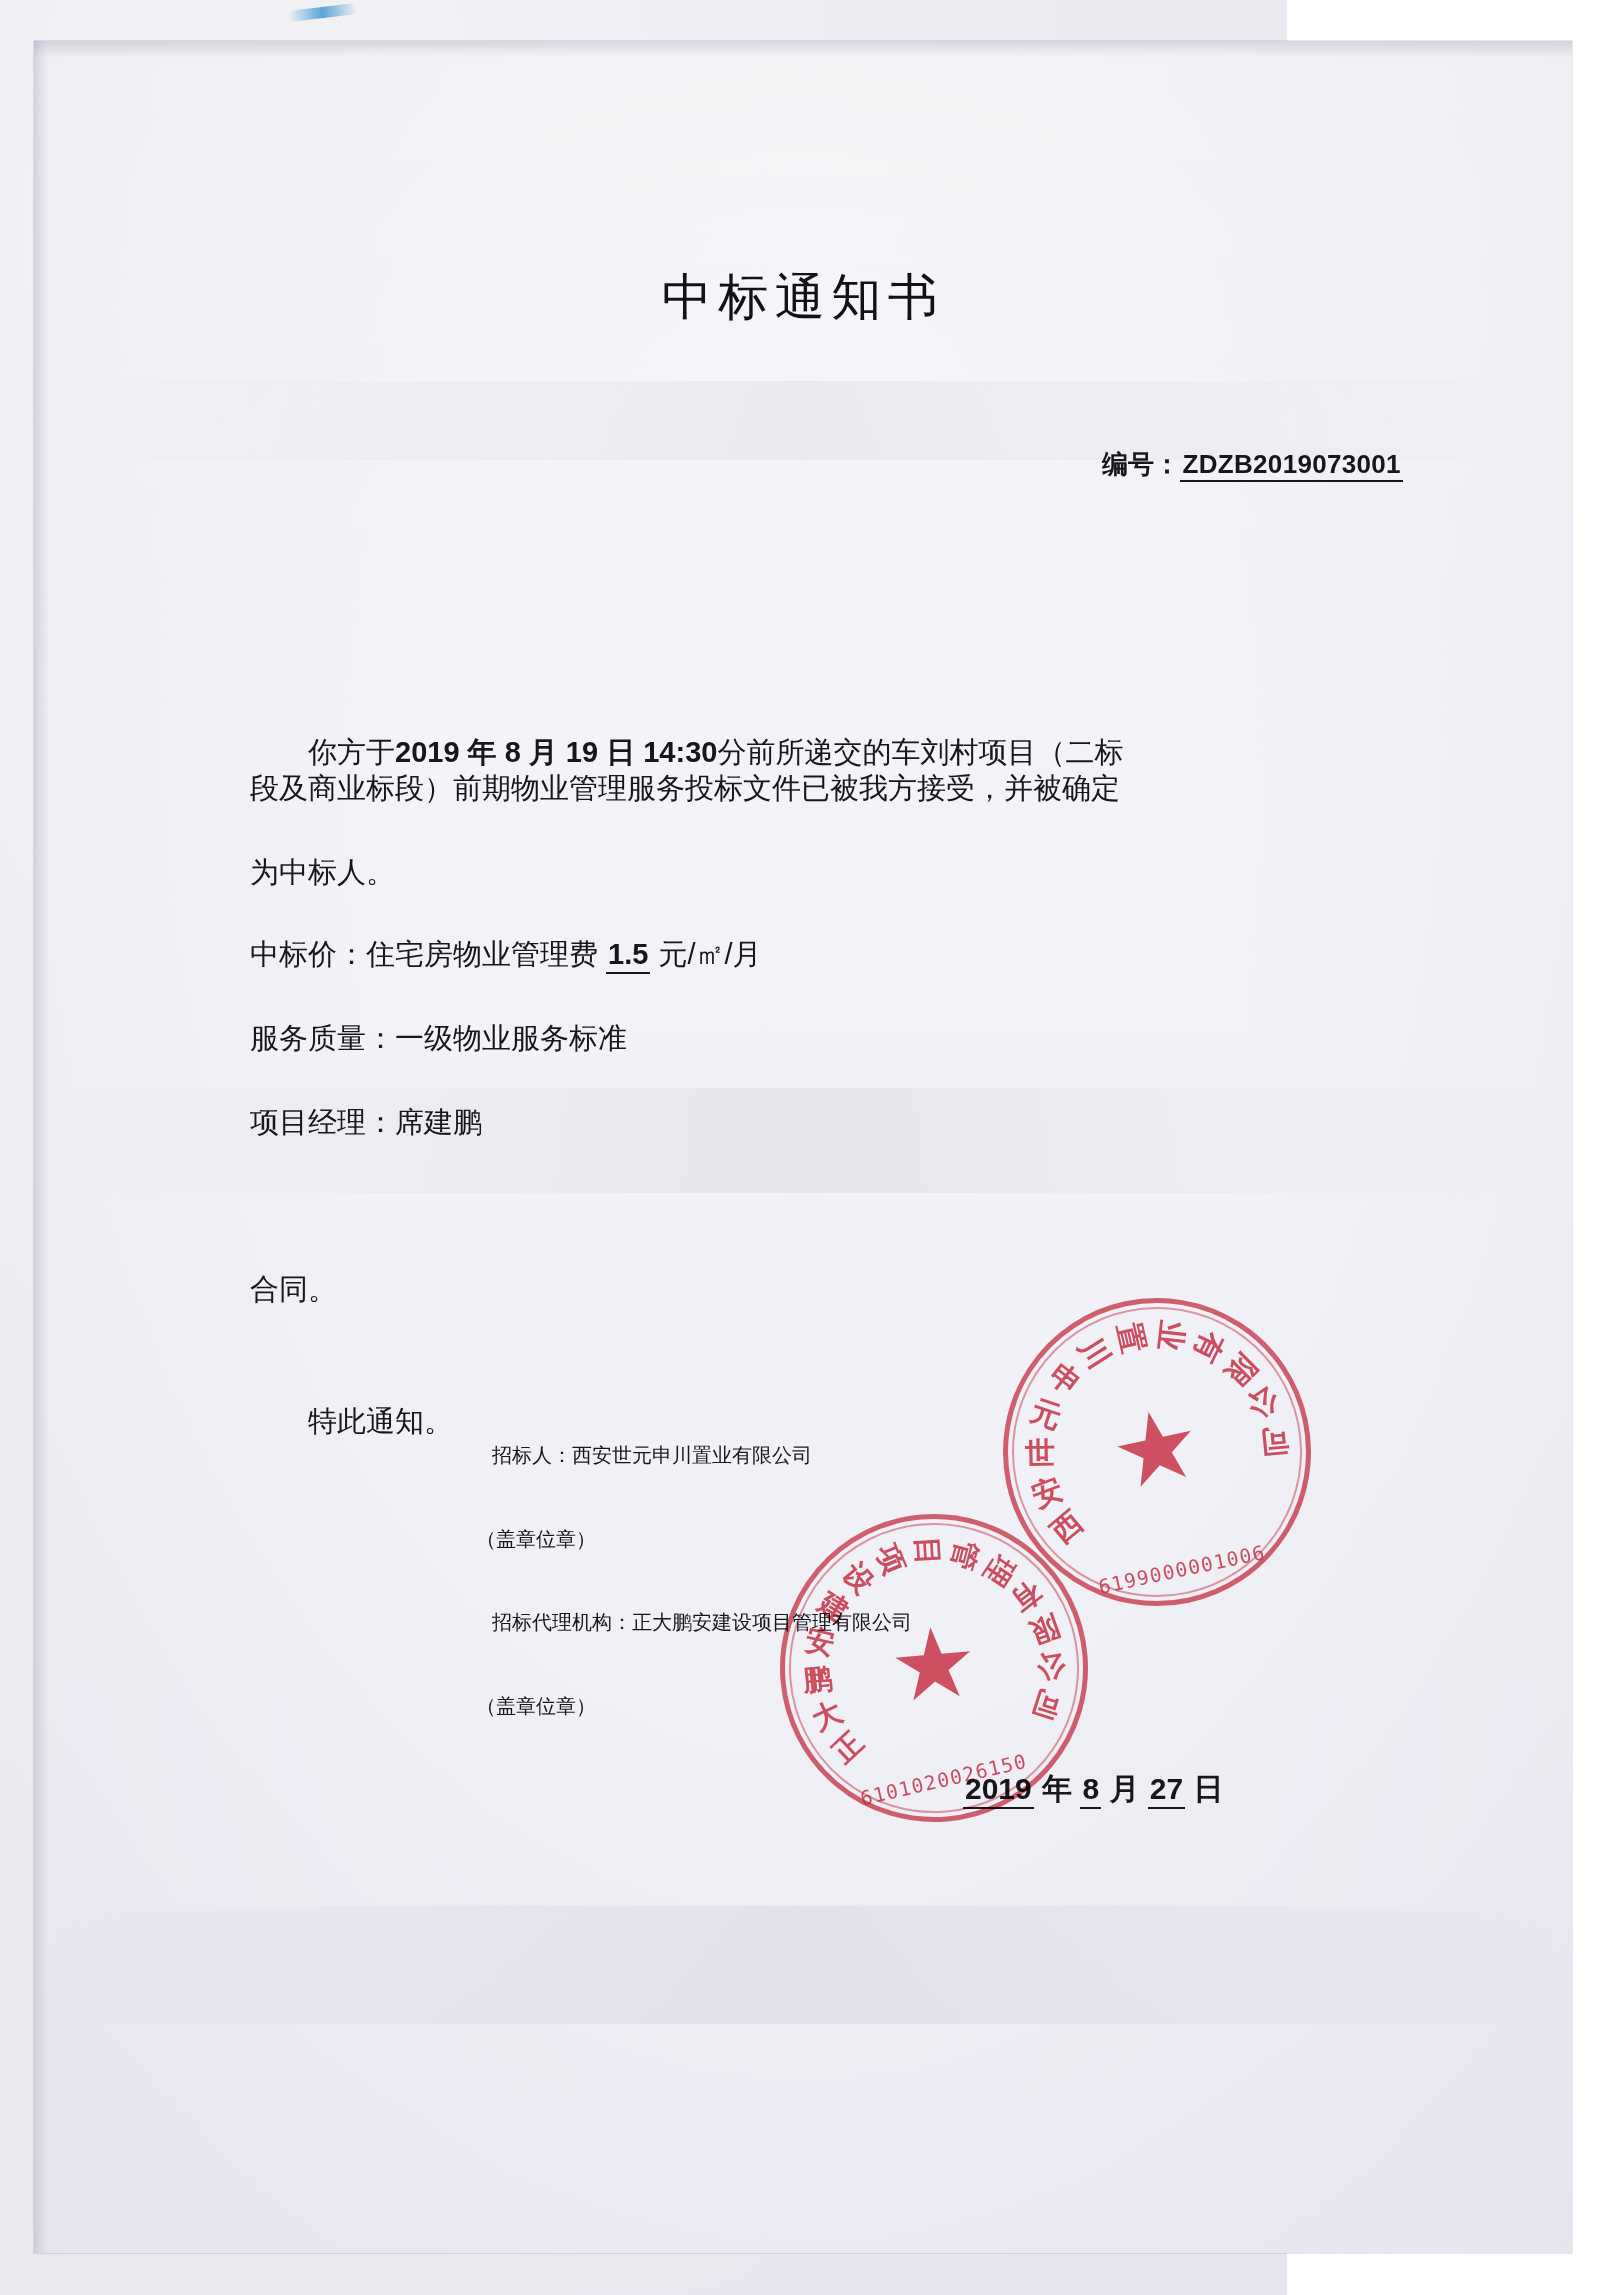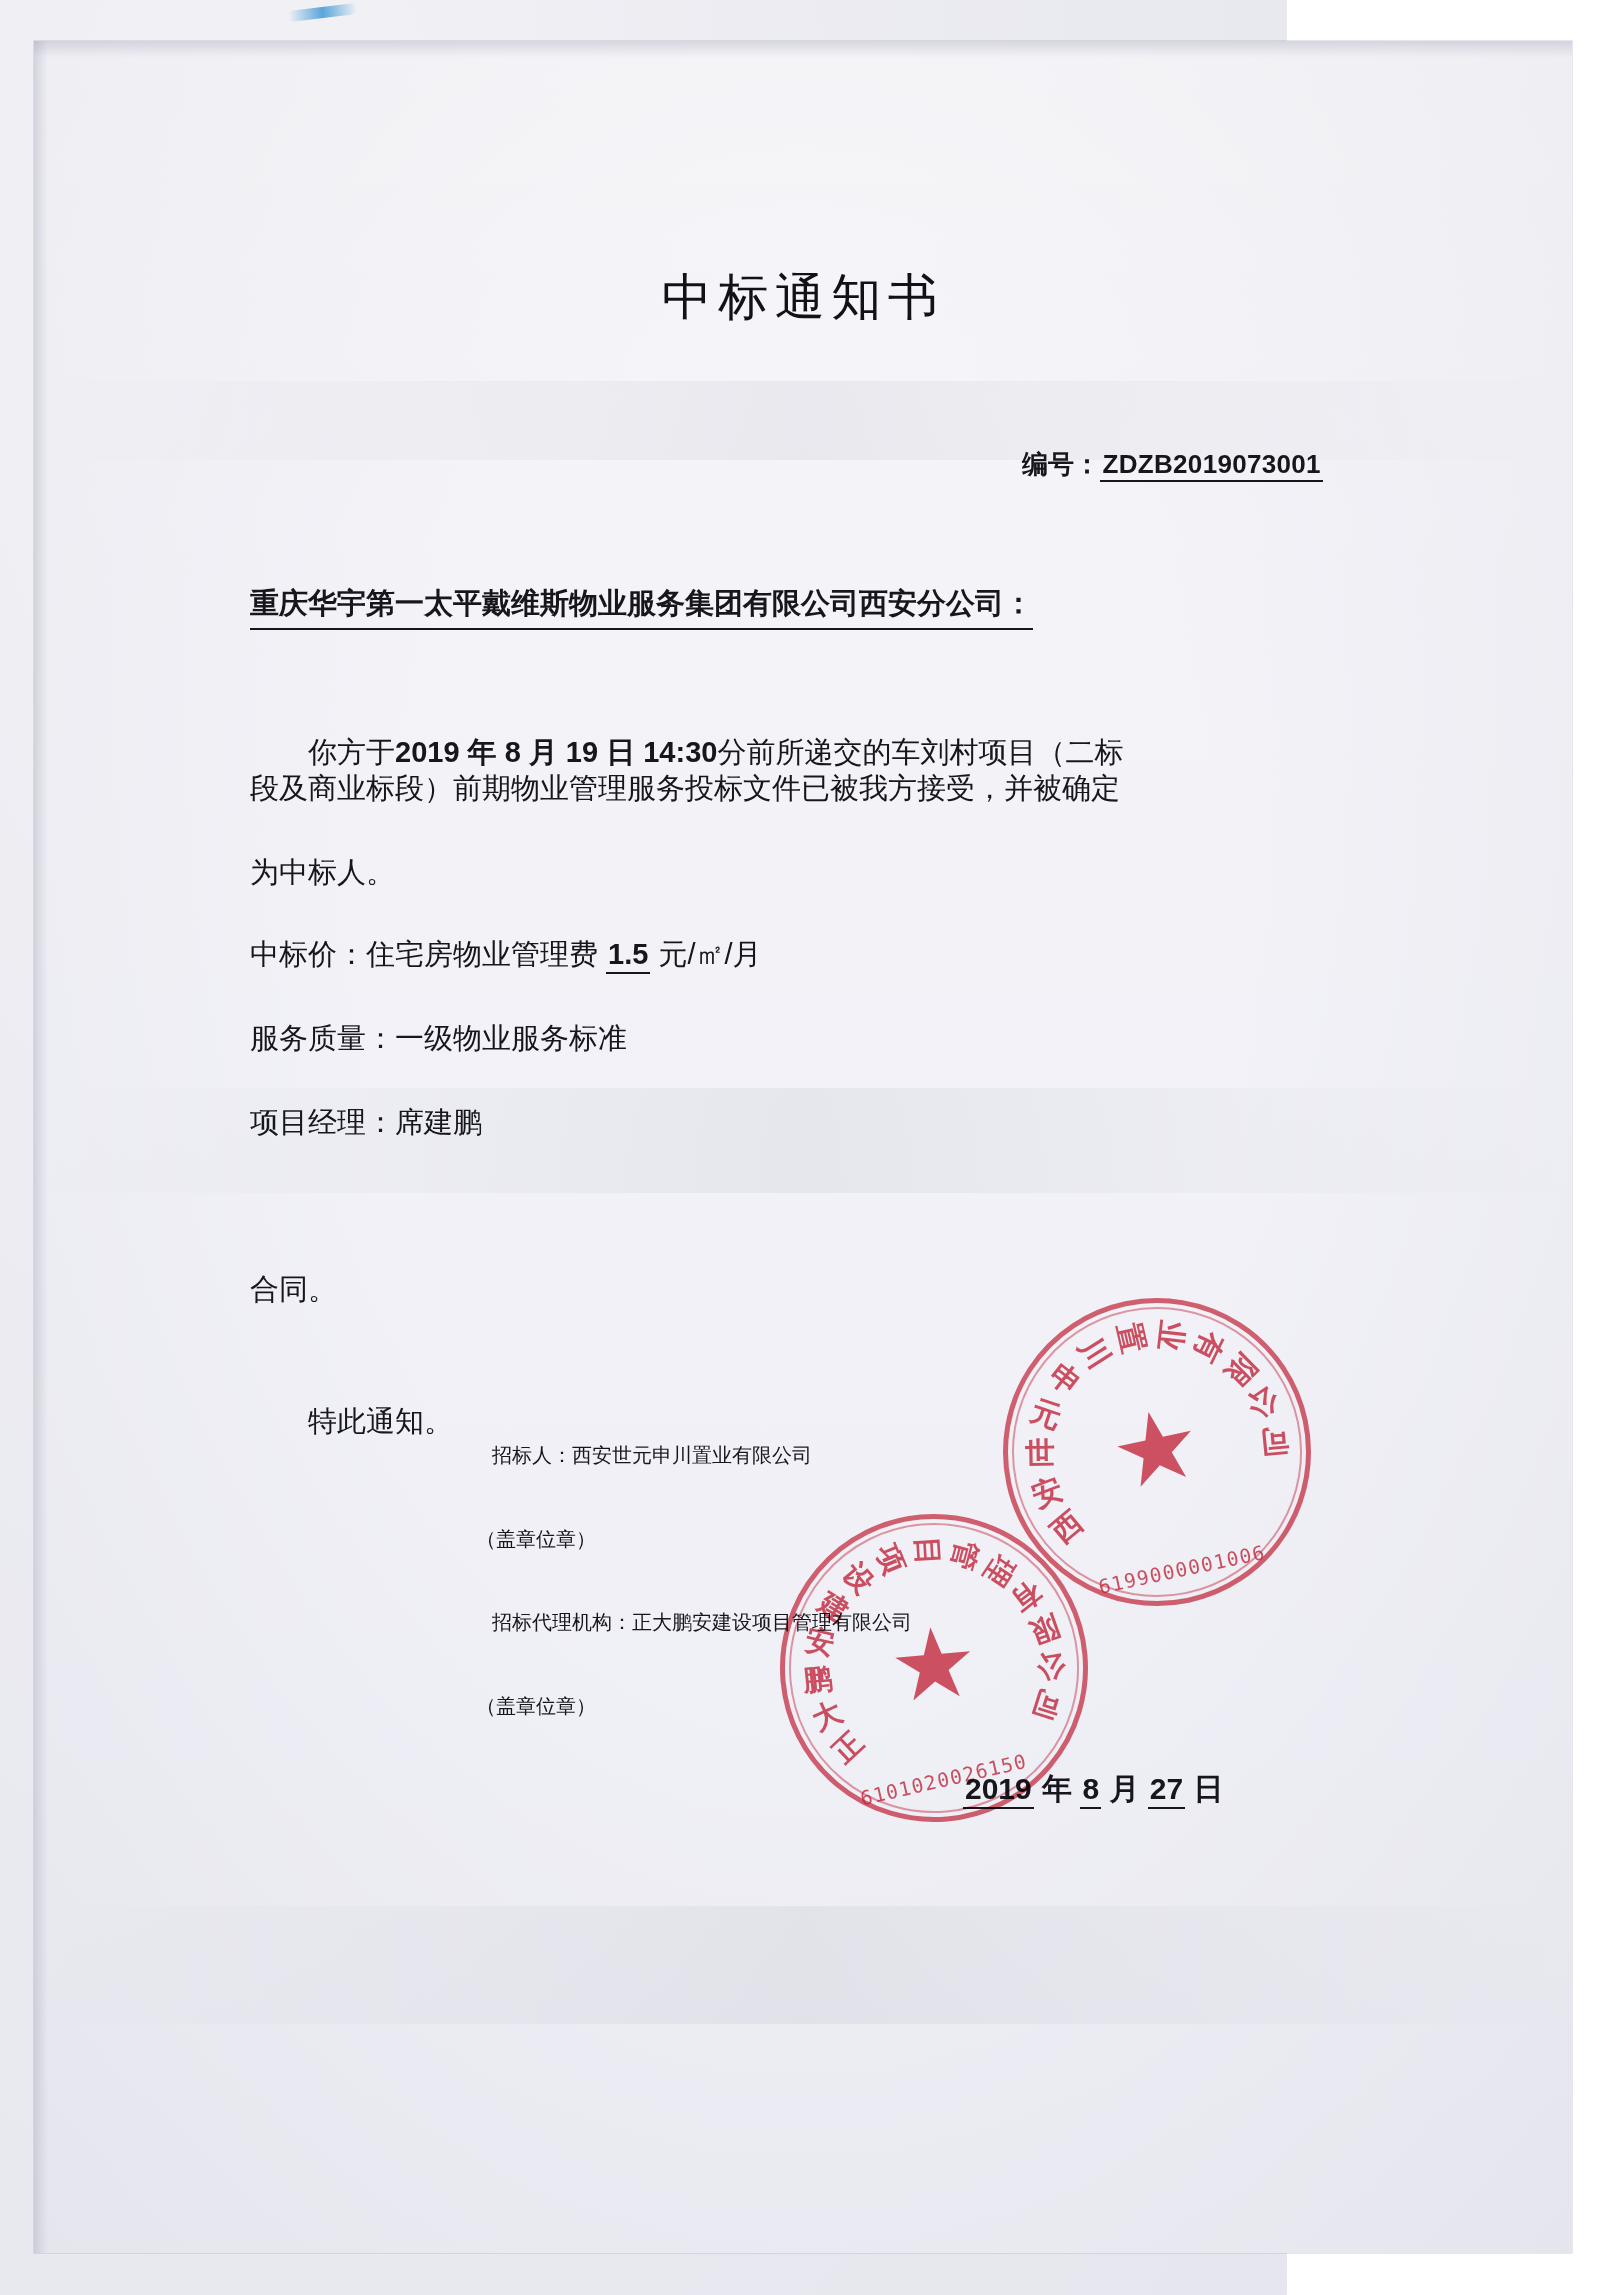--- a/index.html
+++ b/index.html
@@ -85,21 +85,21 @@
     width: 1538px;
     text-align: center;
     font-size: 50px;
     letter-spacing: 6.5px;
     font-family: "DejaVu Serif", "Liberation Serif", serif;
     font-weight: 500;
     color: #111116;
   }
   .serial-line {
     position: absolute;
-    left: 988px;
+    left: 1068px;
     top: 406px;
     font-size: 26px;
     font-family: "Liberation Sans", sans-serif;
     font-weight: 700;
     color: #16161c;
     white-space: nowrap;
   }
   .serial-line .val {
     border-bottom: 2px solid #16161c;
     padding: 0 2.6px 1.3px 2.6px;
@@ -249,21 +249,20 @@
     <div class="vignette"></div>
 
     <div class="doc">
 
       <div class="title">中标通知书</div>
 
       <div class="serial-line">
         <span>编号：</span><span class="val">ZDZB2019073001</span>
       </div>
 
-      <div class="addressee">重庆华宇第一太平戴维斯物业服务集团有限公司西安分公司：</div>
 
       <div class="body-line indent l1">
         <span>你方于</span><span class="b">2019 年 8 月 19 日 14:30</span><span>分前所递交的车刘村项目（二标</span>
       </div>
 
       <div class="body-line l2">段及商业标段）前期物业管理服务投标文件已被我方接受，并被确定</div>
       <div class="body-line l3">为中标人。</div>
 
       <div class="body-line l4">
         <span>中标价：住宅房物业管理费</span>

